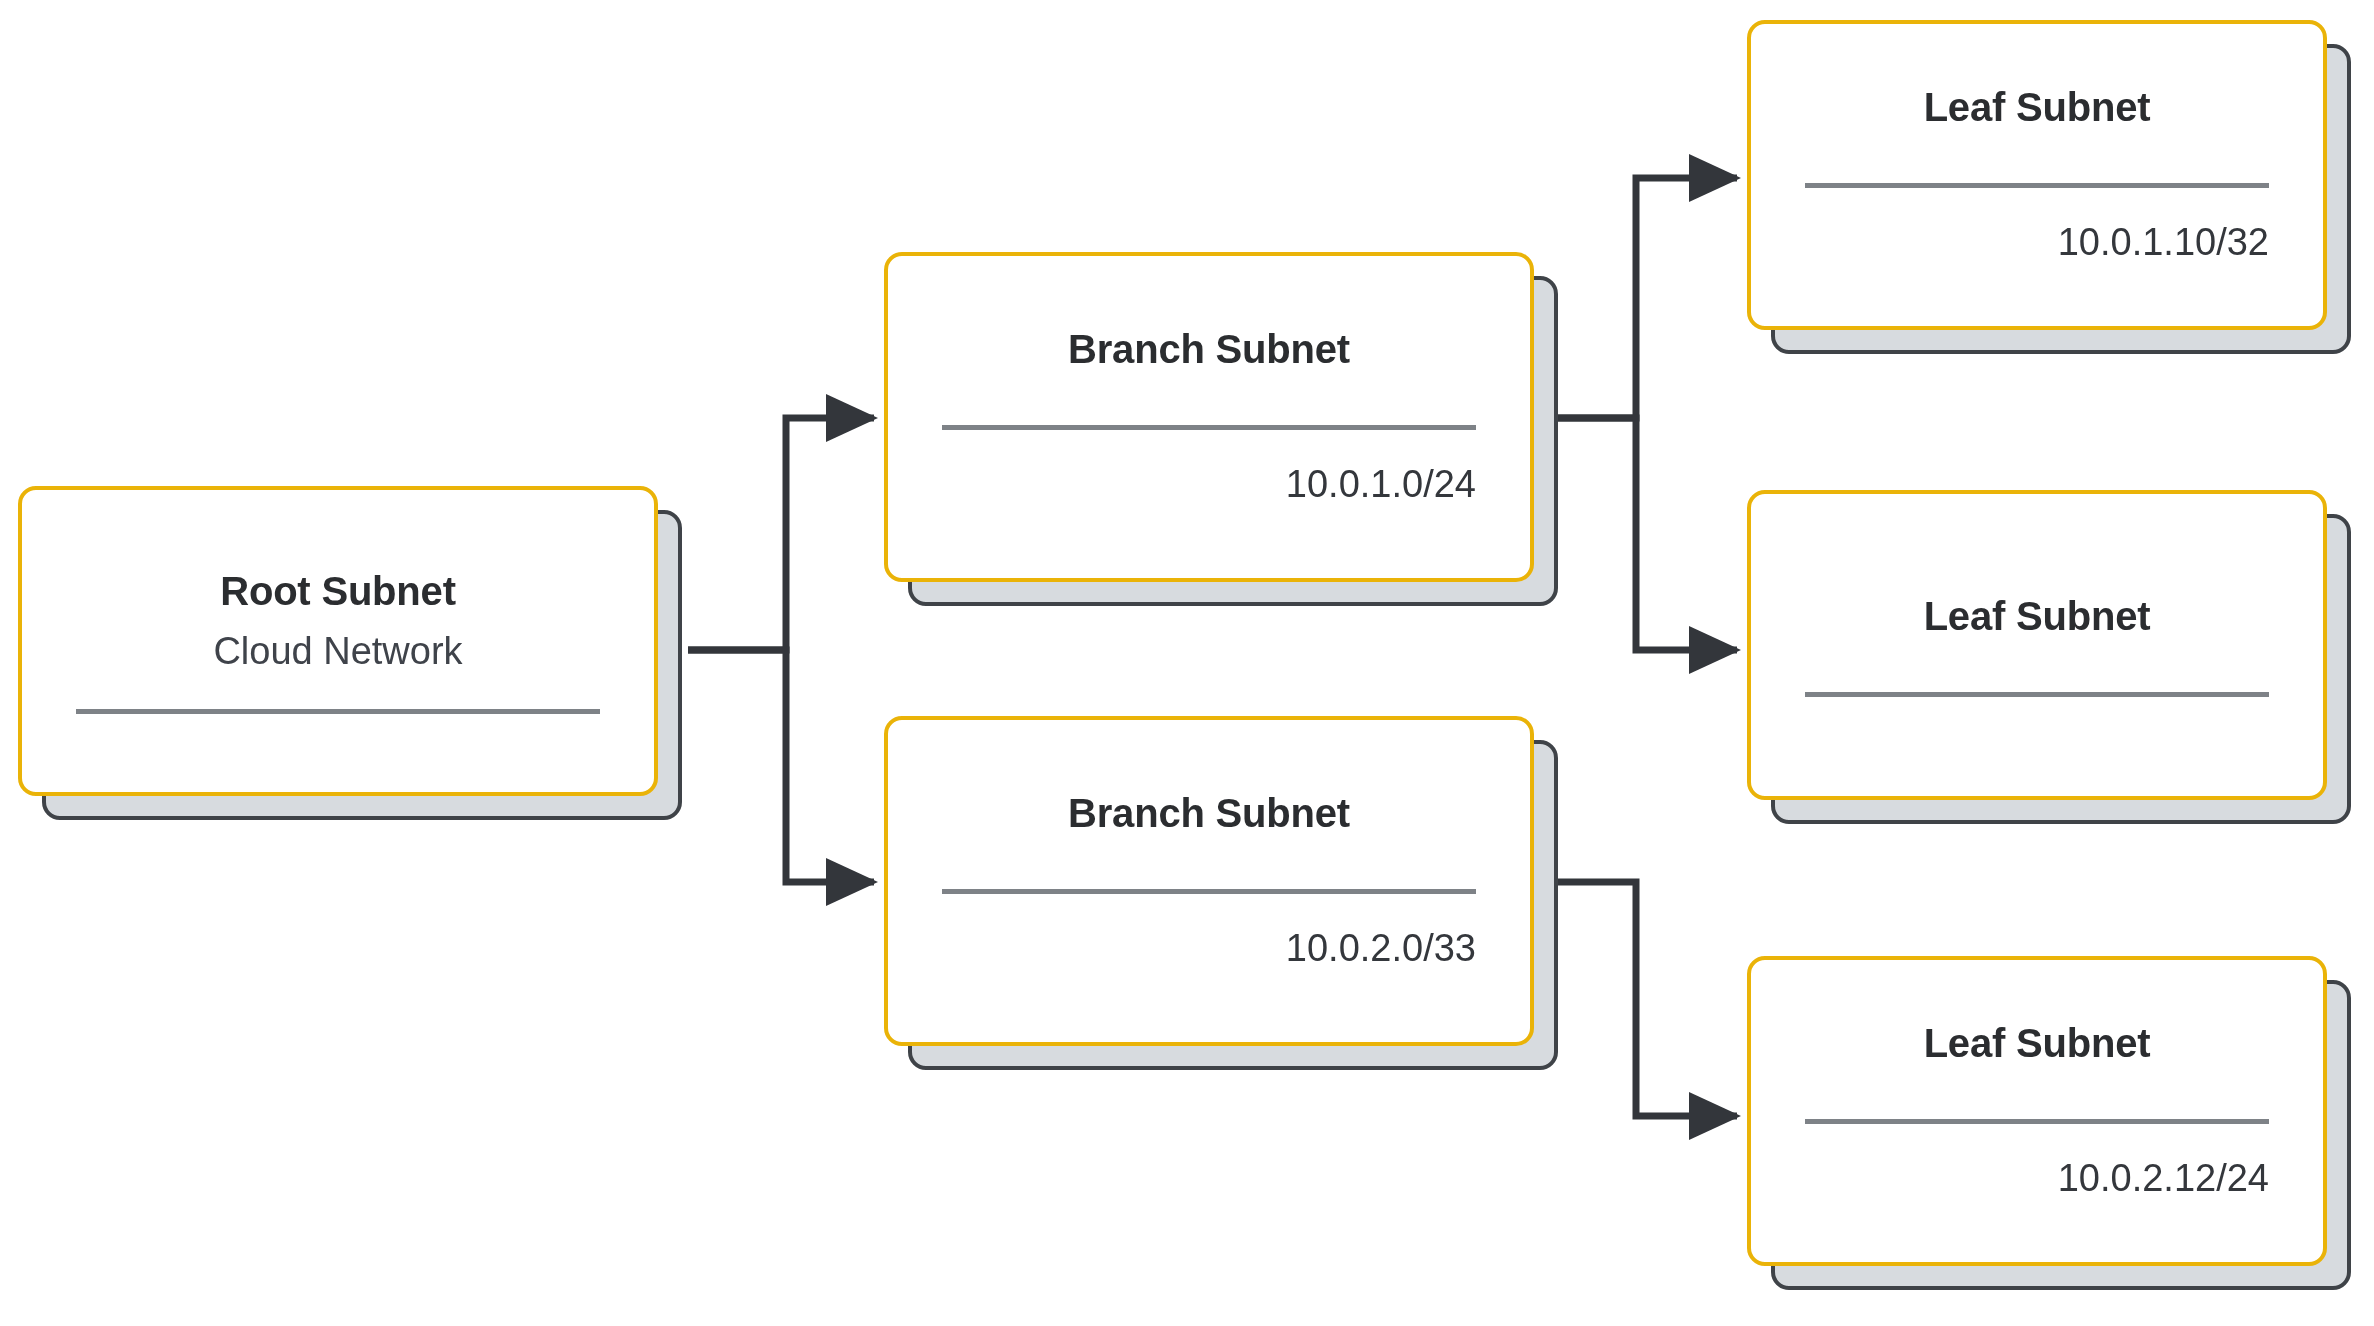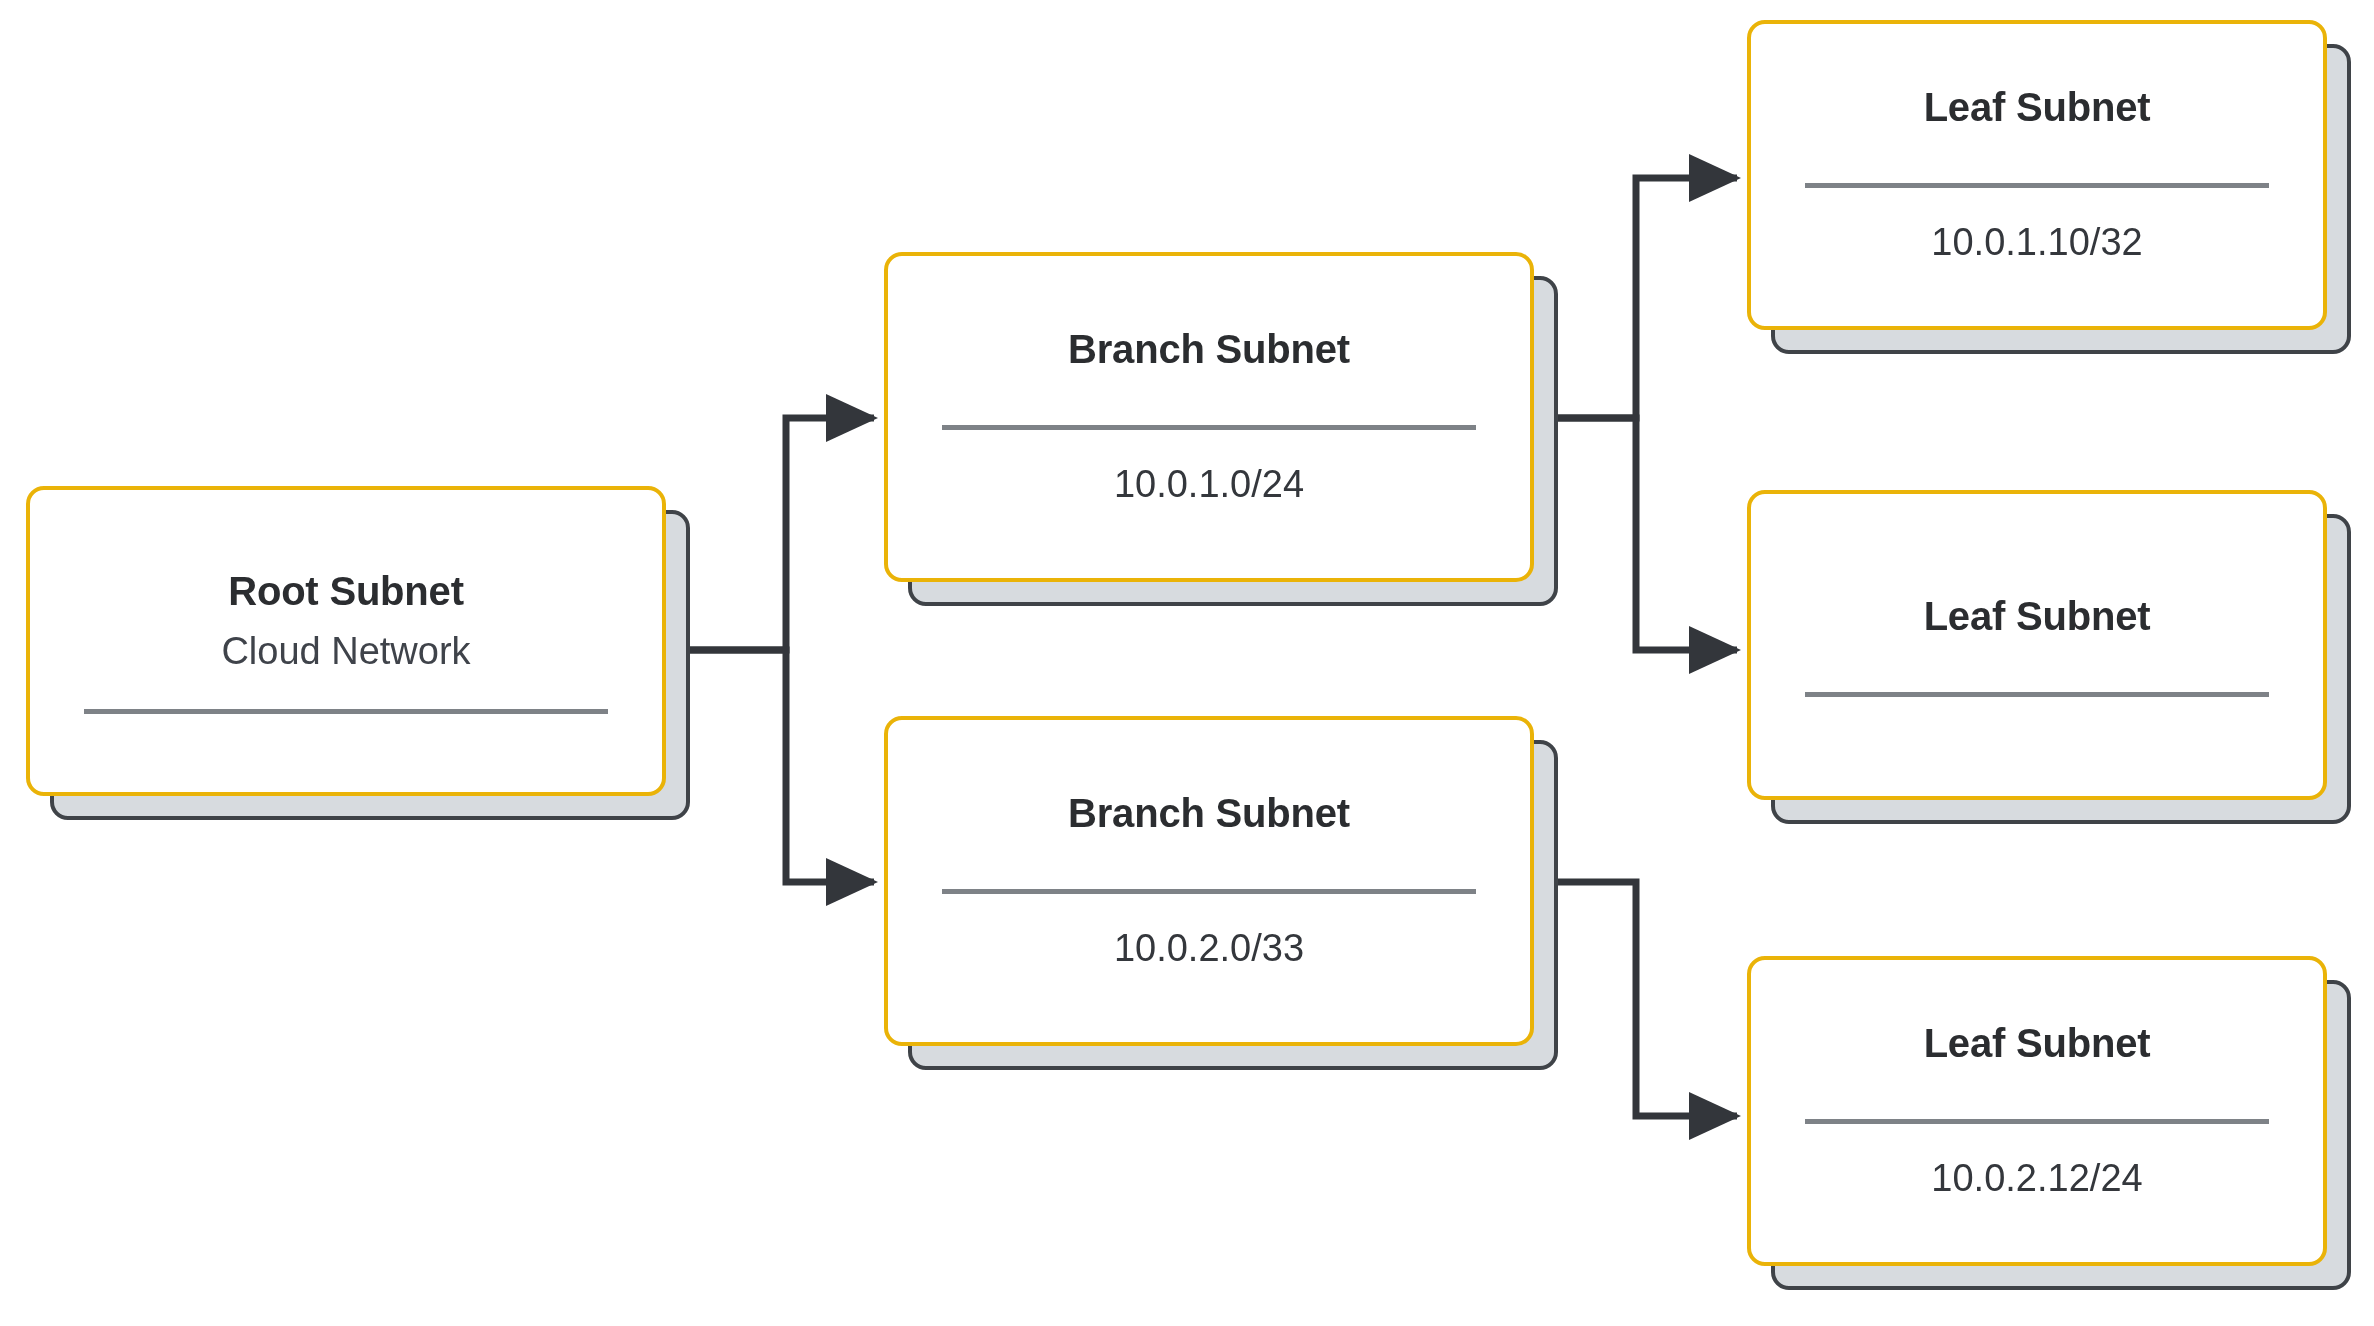--- a/index.html
+++ b/index.html
@@ -80,21 +80,21 @@
     height: 5px;
     background: #7e8287;
     margin: 0 auto;
     width: 100%;
   }
   .node .addr {
     font-size: 38px;
     font-weight: normal;
     color: #34373c;
     line-height: 1.2;
-    text-align: center;
+    text-align: right;
     white-space: nowrap;
   }
 
   
   .node.has-sub .divider { margin-top: 34px; }
   .node.has-sub .addr    { margin-top: 30px; }
   .node.no-sub  .divider { margin-top: 52px; }
   .node.no-sub  .addr    { margin-top: 32px; }
 </style>
 </head>
@@ -116,21 +116,21 @@
       <path d="M 688 650 L 786 650 L 786 882 L 874 882" marker-end="url(#arrow)"></path>
 
       <path d="M 1535 418 L 1636 418 L 1636 178 L 1737 178" marker-end="url(#arrow)"></path>
 
       <path d="M 1535 418 L 1636 418 L 1636 650 L 1737 650" marker-end="url(#arrow)"></path>
 
       <path d="M 1535 882 L 1636 882 L 1636 1116 L 1737 1116" marker-end="url(#arrow)"></path>
     </g>
   </svg>
 
-  <div class="node has-sub" style="left:26px; top:486px; width:640px; height:310px;">
+  <div class="node has-sub" style="left:18px; top:486px; width:640px; height:310px;">
     <div class="plate"></div>
     <div class="card">
       <div class="title">Root Subnet</div>
       <div class="subtitle">Cloud Network</div>
       <div class="divider"></div>
     </div>
   </div>
 
   <div class="node no-sub" style="left:884px; top:252px; width:650px; height:330px;">
     <div class="plate"></div>

